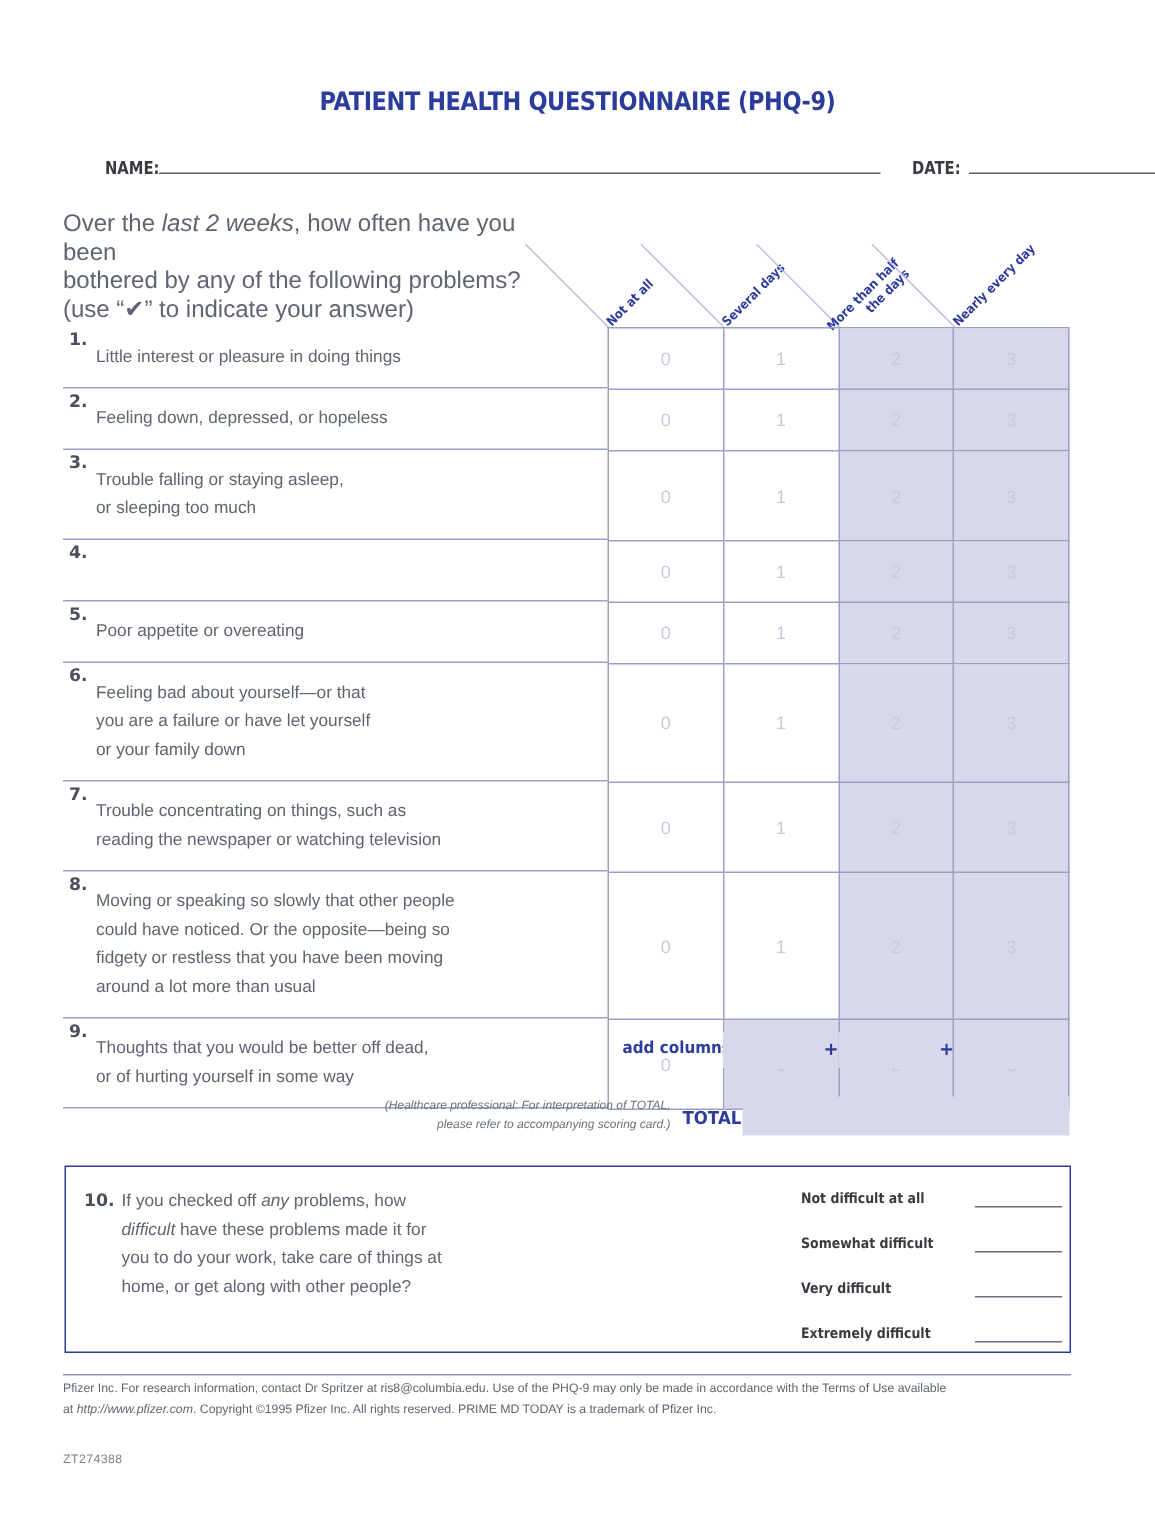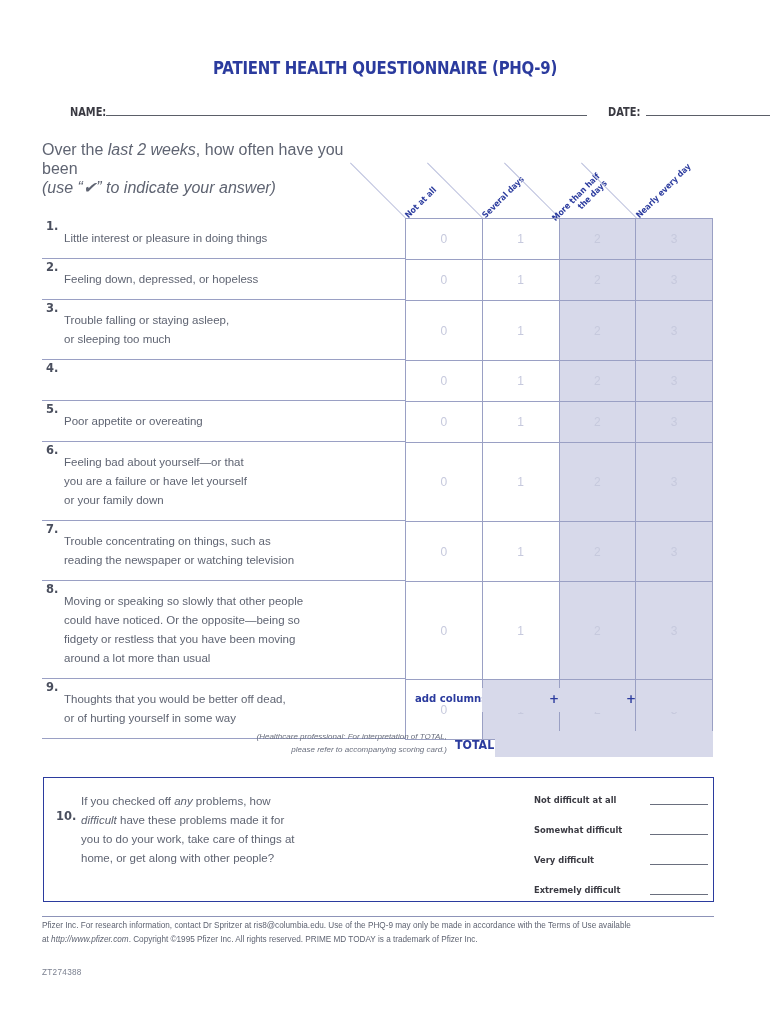--- a/index.html
+++ b/index.html
@@ -135,21 +135,21 @@
   .totalbox{position:absolute;left:495px;top:731px;width:218px;height:26px;background:#d7d9ea;}
 
   
   .q10box{
     position:absolute;left:43px;top:777px;width:671px;height:125px;
     border:1.4px solid #2b3b9e;box-sizing:border-box;
   }
   .q10num{
     position:absolute;left:12px;top:15px;
     font-family:"DejaVu Sans",sans-serif;
-    font-weight:bold;font-size:11.5px;color:#4a4f5e;margin-top:16px;
+    font-weight:bold;font-size:11.5px;color:#4a4f5e;
   }
   .q10text{
     position:absolute;left:37px;top:14px;width:300px;
     font-size:11.5px;line-height:19px;color:#5f6472;
   }
   .q10text em{font-style:italic;}
   .diffwrap{position:absolute;left:490px;top:14px;width:175px;}
   .diffrow{height:30px;position:relative;}
   .difflab{
     position:absolute;left:0;top:2px;
@@ -184,21 +184,22 @@
 
   <div class="namedate">
     <span class="nd-label" id="name-label">NAME:</span>
     <span class="nd-rule" id="name-rule"></span>
     <span class="nd-label" id="date-label">DATE:</span>
     <span class="nd-rule" id="date-rule"></span>
   </div>
 
   <div class="intro">
     <div><span>Over the </span><em>last 2 weeks</em><span>, how often have you been</span></div>
-    <div style="font-style:italic">(use “✔” to indicate your answer)</div>
+    <div>bothered by any of the following problems?</div>
+    <div style="">(use “✔” to indicate your answer)</div>
   </div>
 
   <div class="hdr">
       <div class="tick" style="left: 0px;"></div>
       <div class="hdrlab" style="left: 5px; top: 70px;">
         <div>Not at all</div>
       </div>
       <div class="tick" style="left: 77px;"></div>
       <div class="hdrlab" style="left: 82px; top: 70px;">
         <div>Several days</div>

